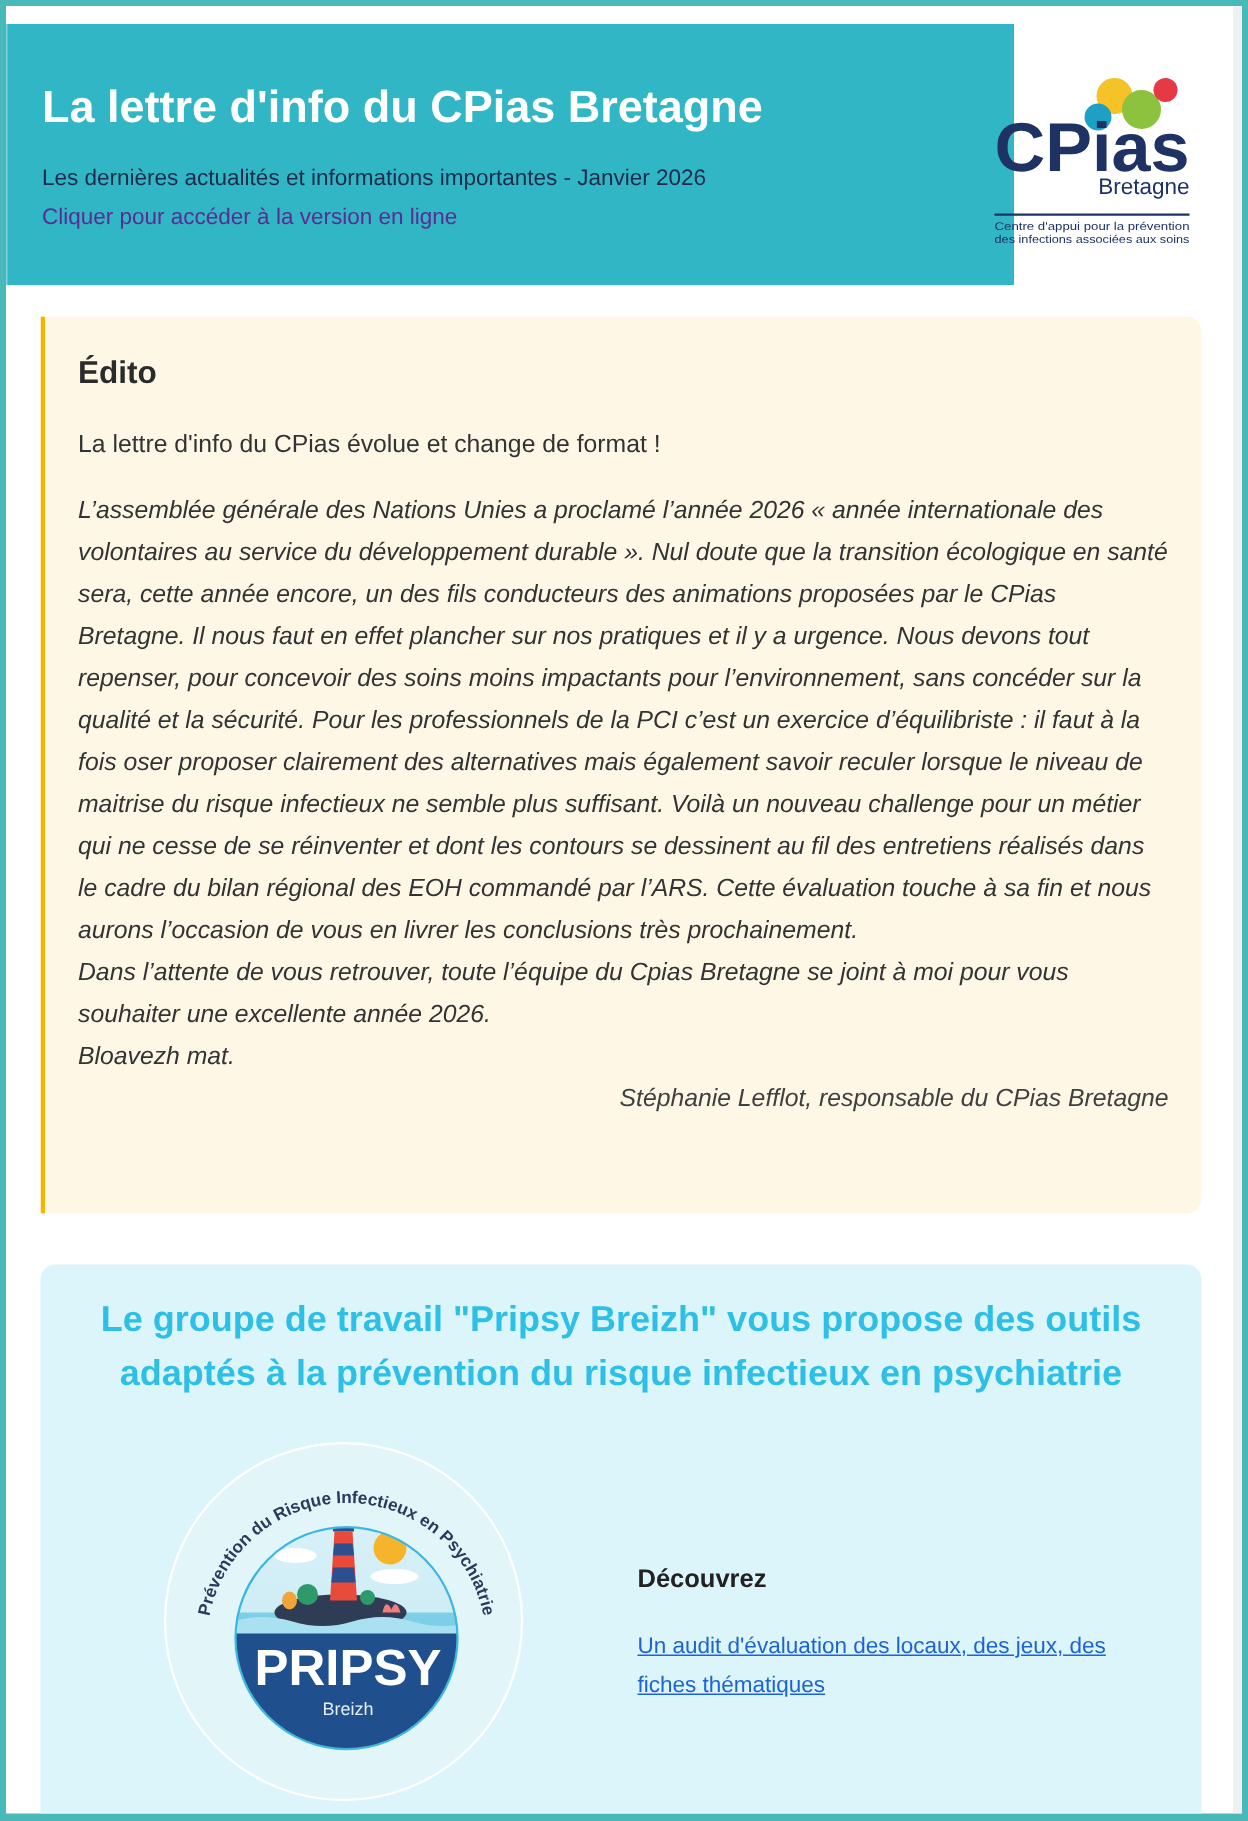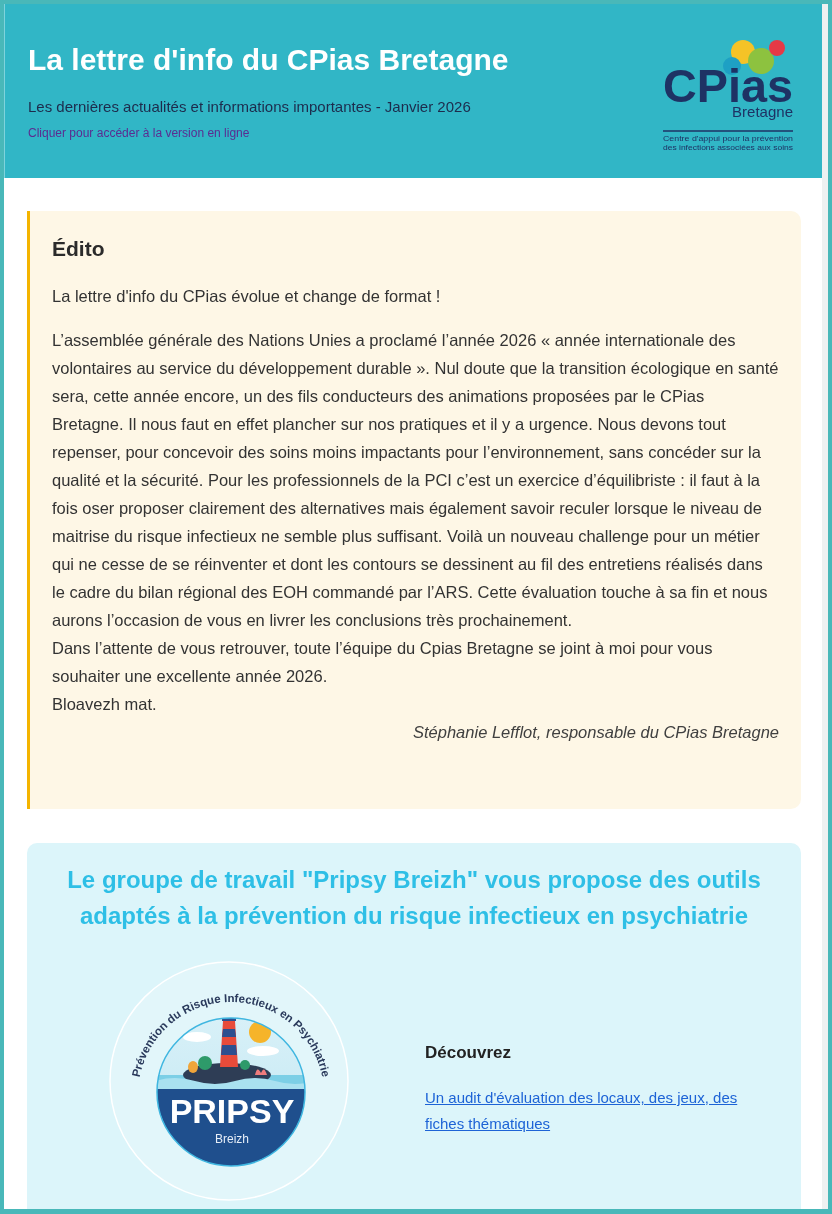--- a/index.html
+++ b/index.html
@@ -11,48 +11,48 @@
   .frame {
     position: absolute; left: 4px; top: 4px; width: 824px; height: 1205px;
     background: #ffffff; overflow: hidden;
   }
   .scrollbar {
     position: absolute; right: 0; top: 0; width: 6px; height: 100%;
     background: #eef1f1;
   }
   
   .header {
-    position: absolute; left: 0; top: 0; width: 818px; height: 174px;
+    position: absolute; left: 0; top: 12px; width: 672px; height: 174px;
     background: #31b6c6; border-left: 1px solid #7fd3dc; box-sizing: border-box;
   }
   .header-title {
     position: absolute; left: 23px; top: 38px; margin: 0;
     font-size: 30px; line-height: 36px; font-weight: bold; color: #ffffff;
     white-space: nowrap;
   }
   .header-subtitle {
     position: absolute; left: 23px; top: 93px;
     font-size: 15px; line-height: 20px; color: #1d2b4c; white-space: nowrap; text-align: right;
   }
   .header-link {
     position: absolute; left: 23px; top: 118px;
-    font-size: 12px; line-height: 22px; color: #5b2c91; text-decoration: none;
+    font-size: 15px; line-height: 22px; color: #5b2c91; text-decoration: none;
     white-space: nowrap; cursor: pointer;
   }
   .logo { position: absolute; left: 646px; top: 24px; width: 150px; height: 125px; }
 
   
   .edito {
     position: absolute; left: 23px; top: 207px; width: 774px; height: 598px;
     box-sizing: border-box; background: #fef7e6; border-left: 3px solid #f4b400;
     border-radius: 0 10px 10px 0; padding: 24px 22px 16px 22px; color: #333333;
   }
   .edito-heading { margin: 0; font-size: 21px; line-height: 28px; font-weight: bold; color: #2b2b2b; }
   .edito-intro { margin: 19px 0 0 0; font-size: 16.5px; line-height: 28px; }
-  .edito-body { margin: 16px 0 0 0; font-size: 16.5px; line-height: 28px; white-space: pre-line; }
+  .edito-body { margin: 16px 0 0 0; font-size: 16.5px; line-height: 28px; white-space: pre-line; font-style: italic; }
   .edito-signature { margin: 0; font-size: 16.5px; line-height: 28px; font-style: italic; text-align: right; color: #404040; }
 
   
   .pripsy {
     position: absolute; left: 23px; top: 839px; width: 774px; height: 420px;
     background: #dcf5fa; border-radius: 10px;
   }
   .pripsy-heading {
     position: absolute; left: 30px; right: 30px; top: 19px; margin: 0;
     font-size: 24px; line-height: 36px; font-weight: bold; color: #2ebfe6; text-align: center;

